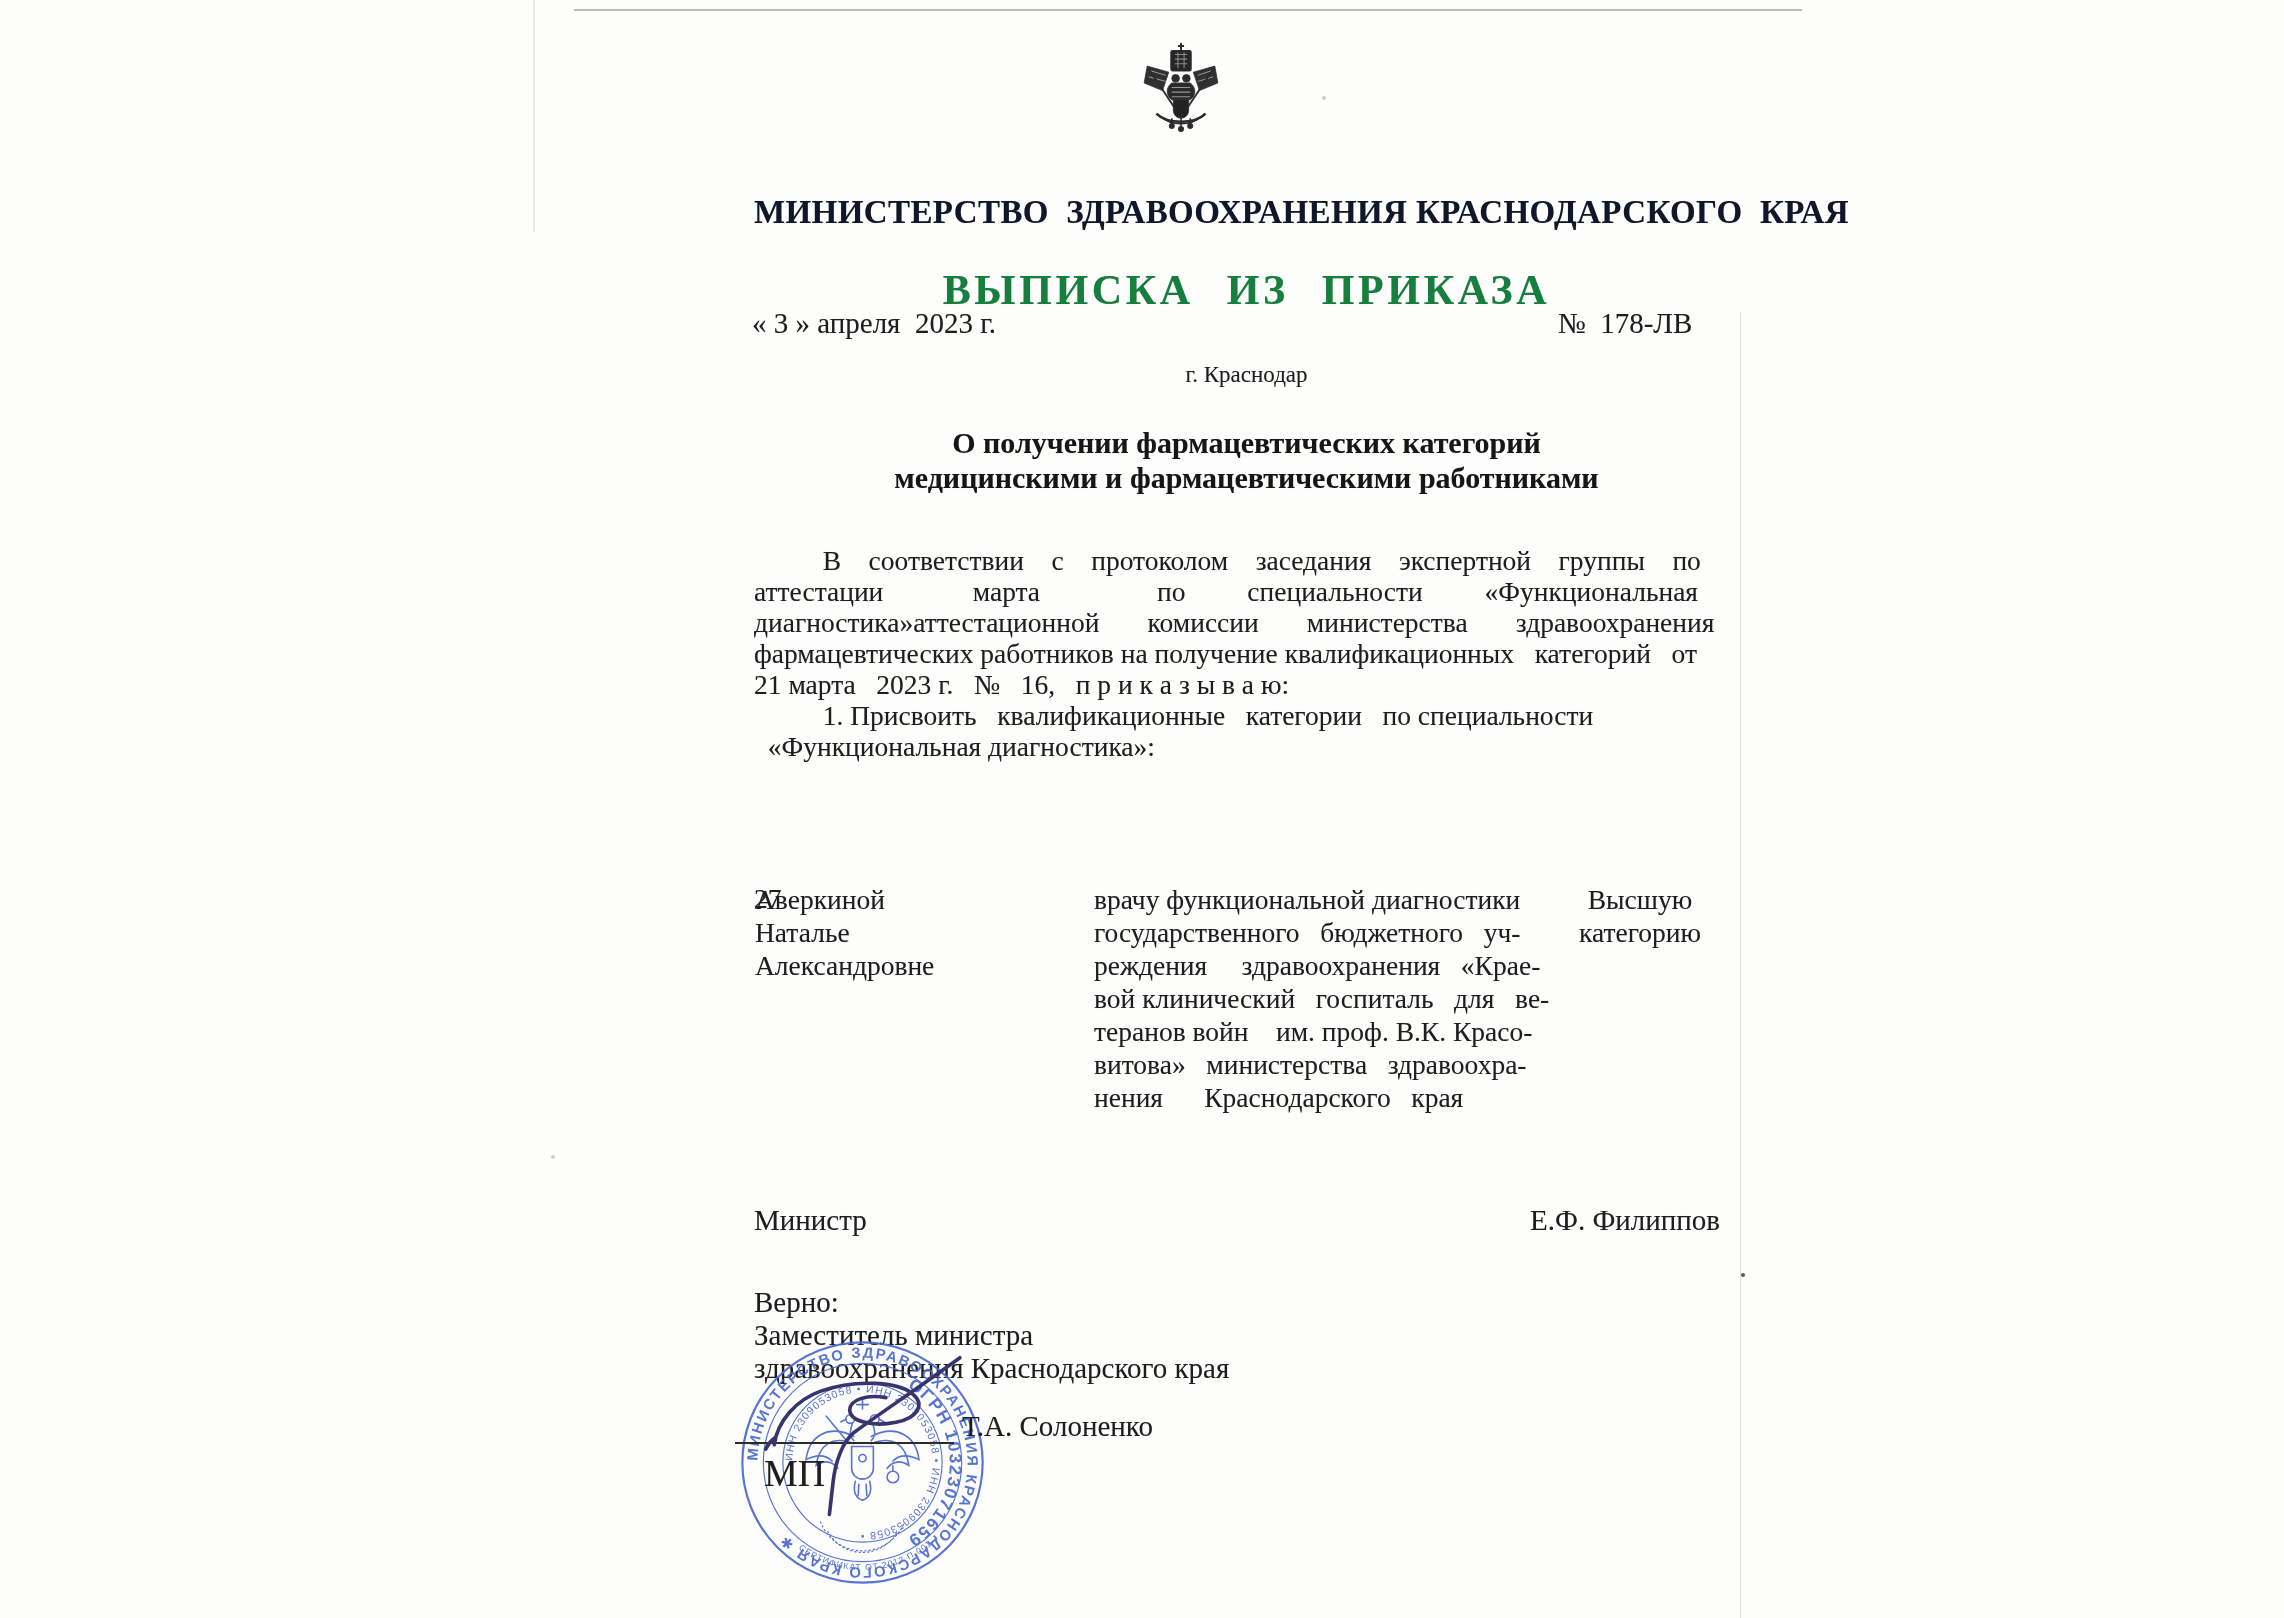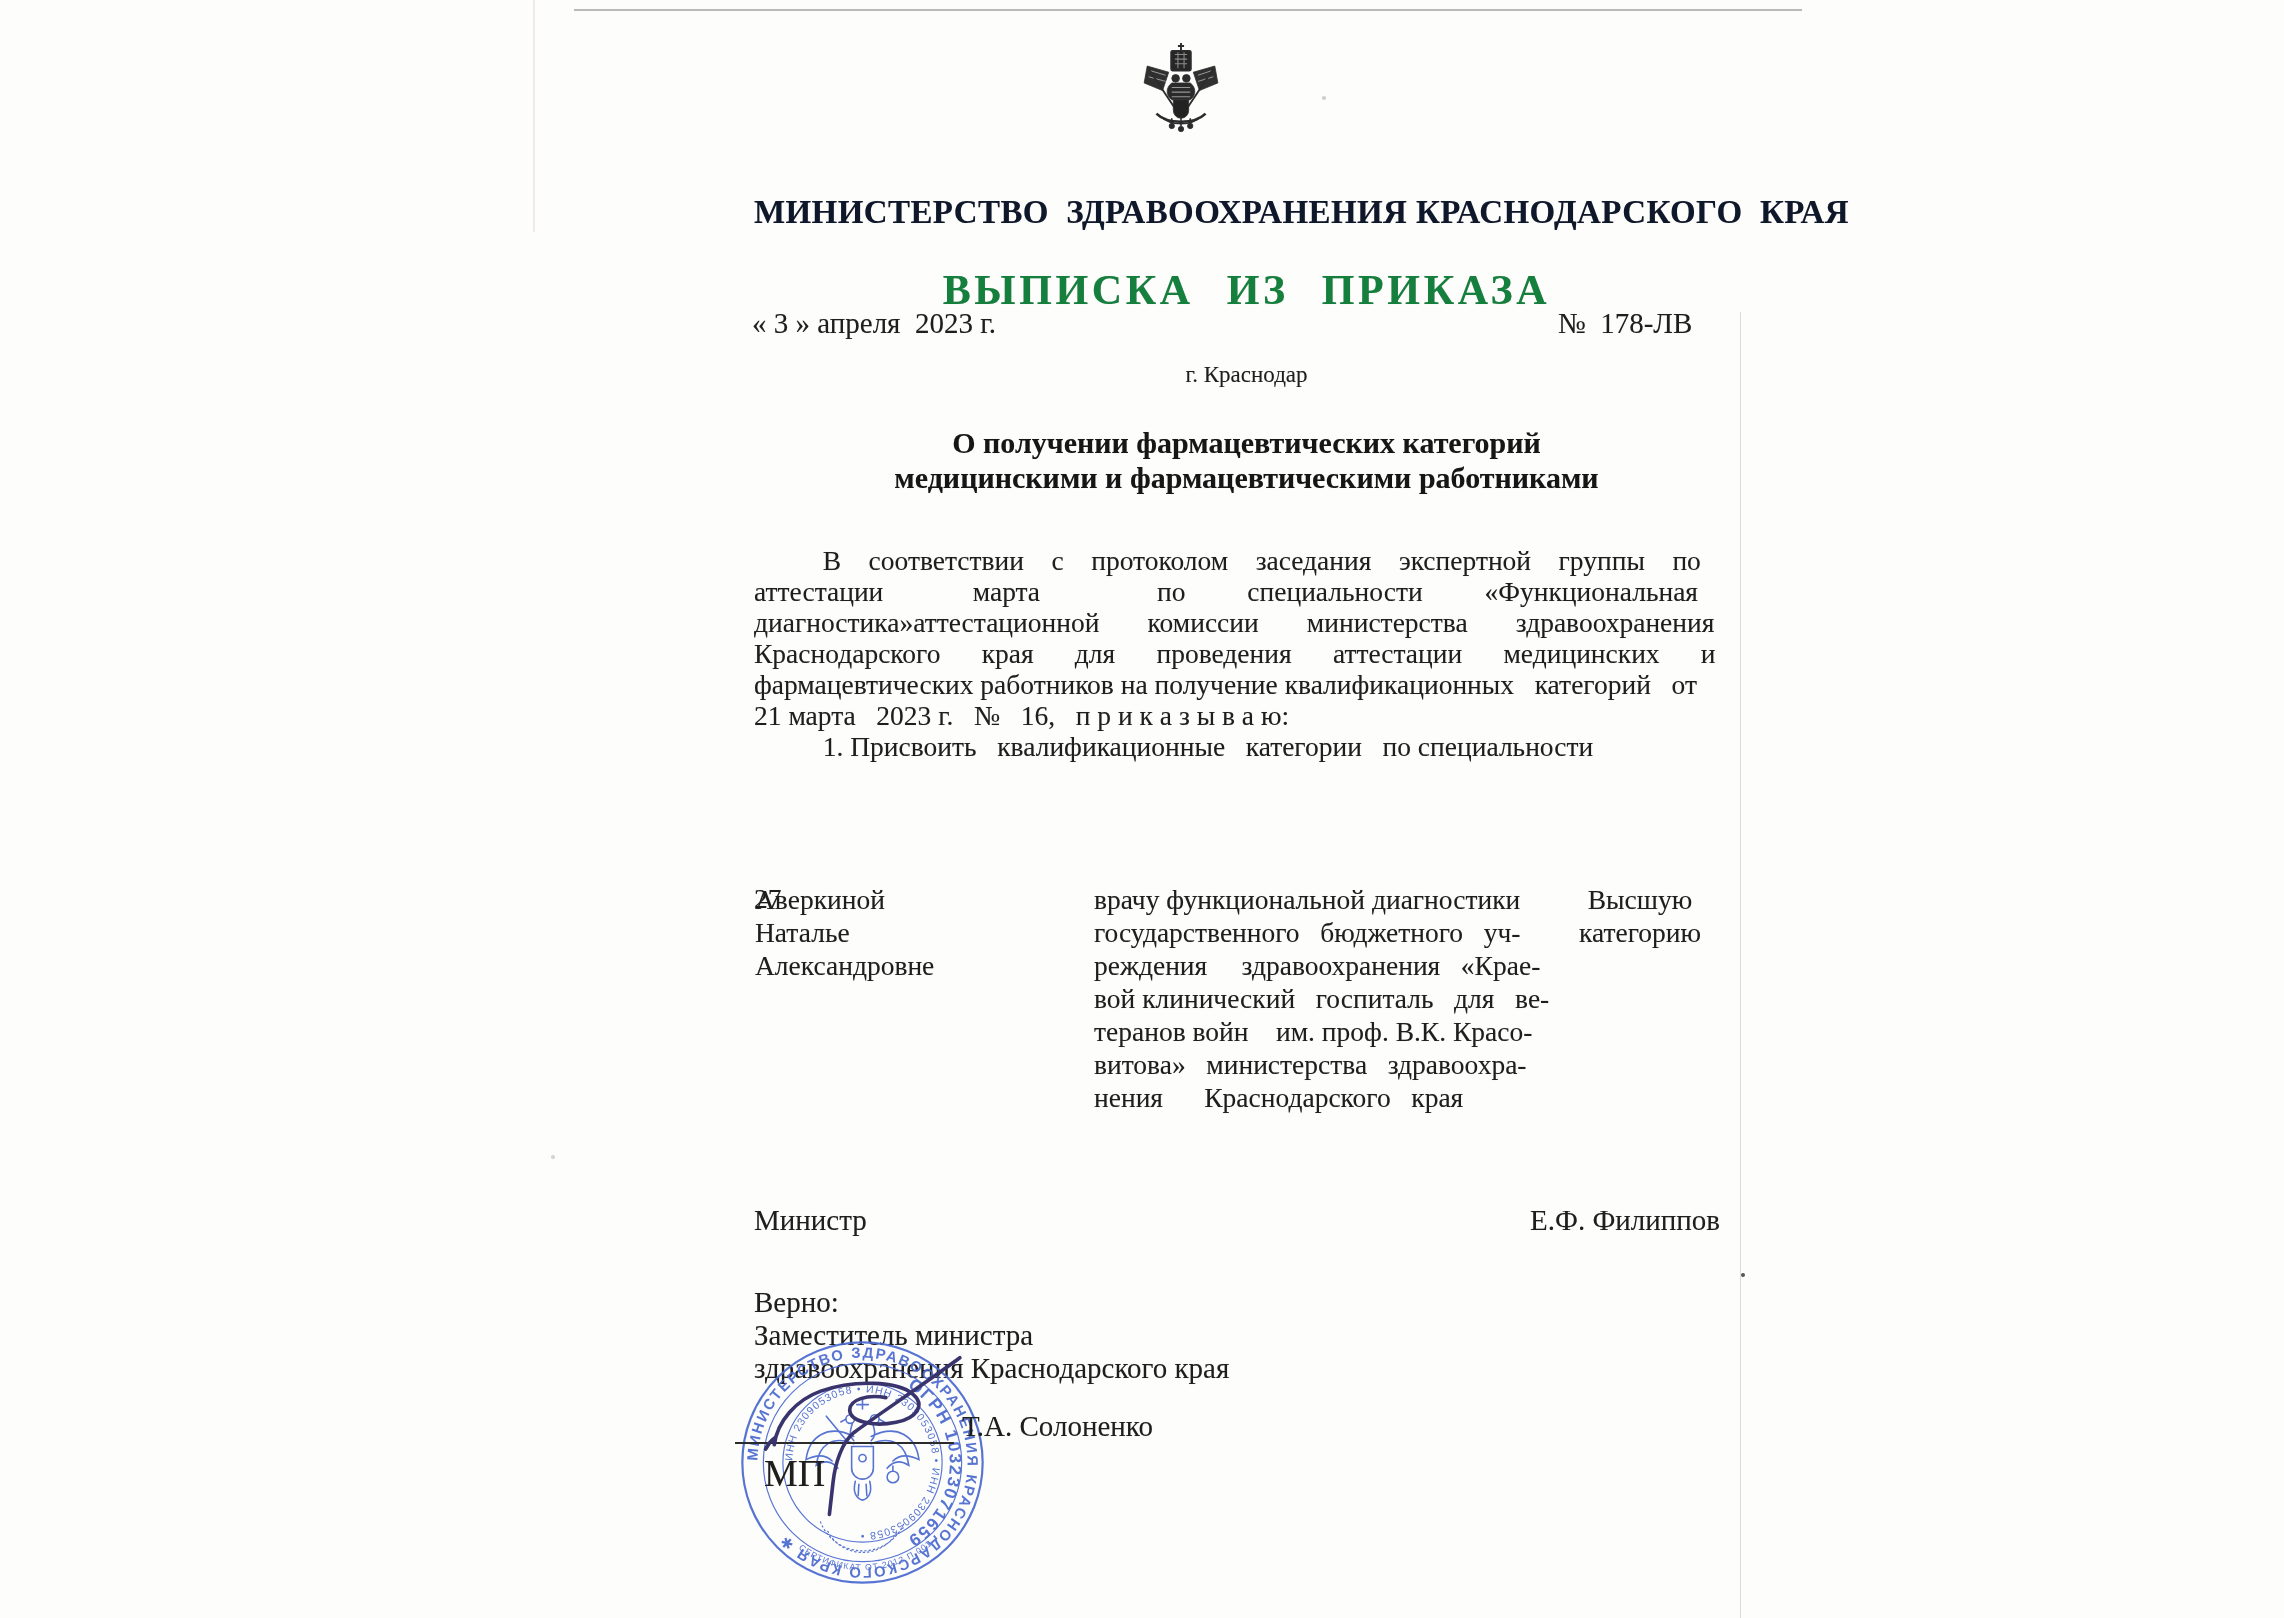--- a/index.html
+++ b/index.html
@@ -89,24 +89,24 @@
 
 <div class="abs center-col subject">
   <div class="txt">О получении фармацевтических категорий</div>
   <div class="txt">медицинскими и фармацевтическими работниками</div>
 </div>
 
 <div class="abs bodytext">
   <div class="txt">          В    соответствии    с    протоколом    заседания    экспертной    группы    по</div>
   <div class="txt">аттестации             марта                 по         специальности         «Функциональная</div>
   <div class="txt">диагностика»аттестационной       комиссии       министерства       здравоохранения</div>
-  <div class="txt">Краснодарского      края      для      проведения      аттестации      медицинских      и</div>
   <div class="txt">фармацевтических работников на получение квалификационных   категорий   от</div>
   <div class="txt">21 марта   2023 г.   №   16,   п р и к а з ы в а ю:</div>
   <div class="txt">          1. Присвоить   квалификационные   категории   по специальности</div>
+  <div class="txt">  «Функциональная диагностика»:</div>
 </div>
 
 <div>
   <div class="abs txt rownum">27</div>
   <div class="abs namecol">
     <div class="txt">Аверкиной</div>
     <div class="txt">Наталье</div>
     <div class="txt">Александровне</div>
   </div>
   <div class="abs poscol">

